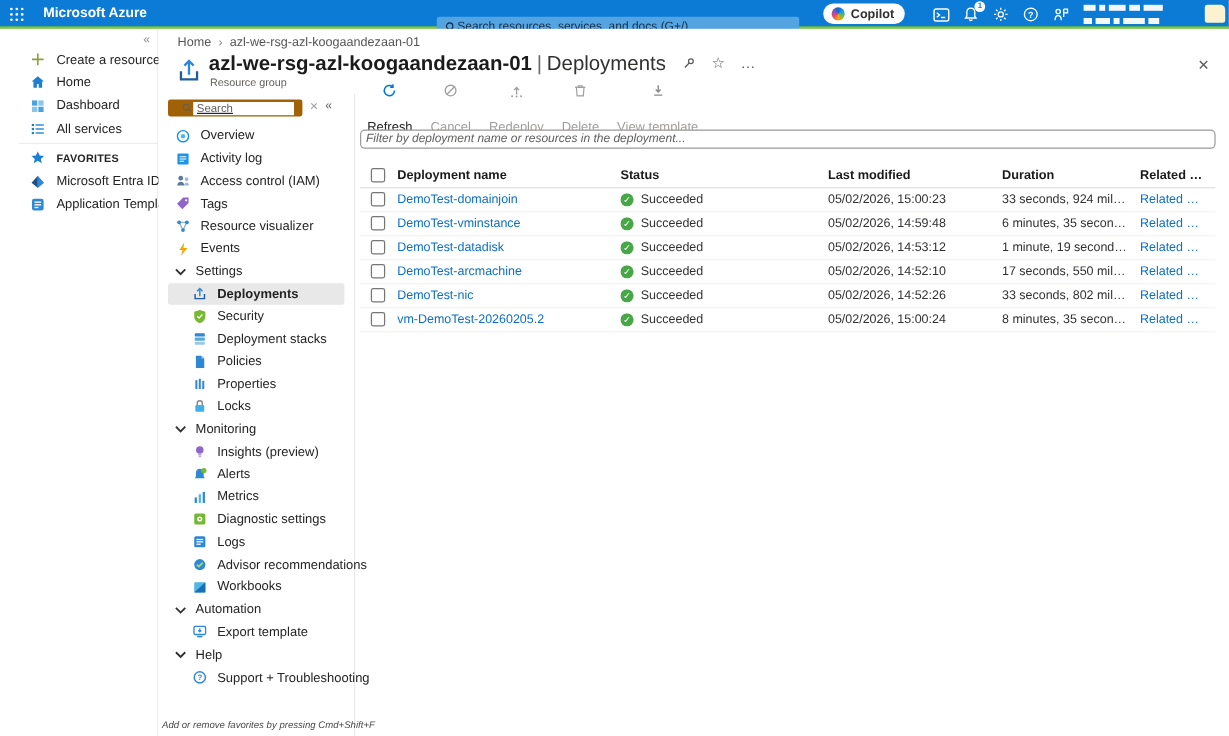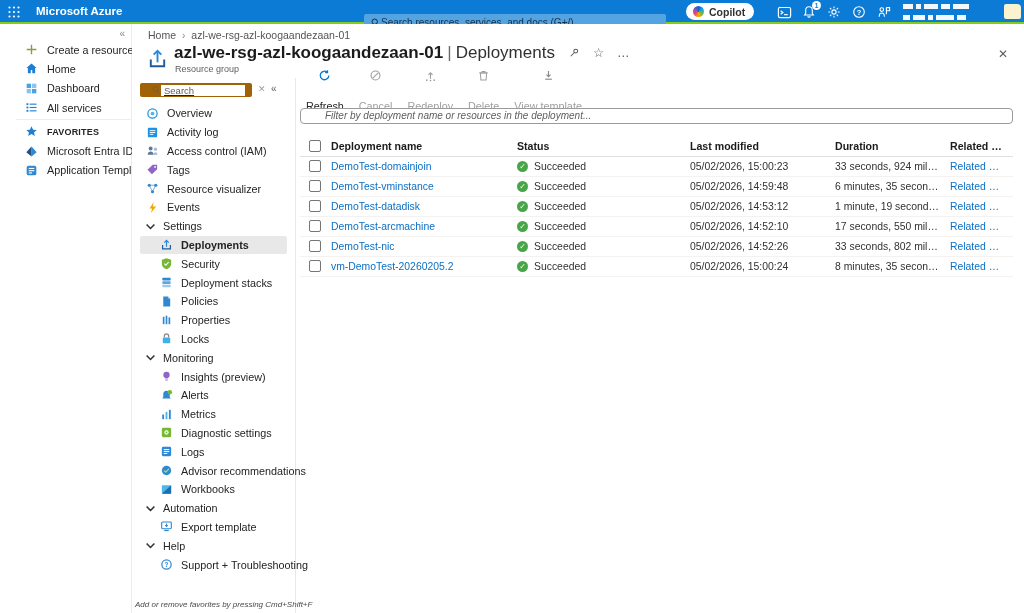--- a/index.html
+++ b/index.html
@@ -84,21 +84,21 @@
   .mi { width:13px; height:13px; flex:none; }
 
   
   .content { position:absolute; left:165px; top:54px; right:0; bottom:0; padding:4px 11px 0 3px; }
   .toolbar { display:flex; align-items:center; gap:15px; height:17px; padding-left:6px; }
   .tbtn { display:flex; align-items:center; gap:18px; font-size:10.8px;flex-direction:column; }
   .tbtn .tlabel { color:#242424; }
   .tbtn.dis .tlabel { color:#a19f9d; }
   .filterbox { margin-top:6px; }
   .filterbox input { width:100%; height:16px; border:1px solid #9d9b99; border-radius:4px;
-    font-size:10px; font-style:italic; color:#323130; padding:0 24px; font-family:inherit; outline:none; }
+    font-size:10px; font-style:italic; color:#323130; padding:0 4px; font-family:inherit; outline:none; }
   .filterbox input::placeholder { color:#605e5c; opacity:1; }
 
   .grid { display:grid; grid-template-columns:31px 186px 173px 145px 115px 1fr; align-items:center; }
   .thead { margin-top:12px; height:21px; border-bottom:1px solid #e1dfdd; font-size:10.6px; font-weight:700; color:#1b1b1b; }
   .trow { height:20px; border-bottom:1px solid #f3f2f1; font-size:10.4px; color:#323130; }
   .cbwrap { padding-left:9px; }
   .checkbox { display:block; width:12px; height:12px; border:1px solid #767676; border-radius:2px; background:#fff; cursor:pointer; }
   .cell { white-space:nowrap; overflow:hidden; text-overflow:ellipsis; padding-right:10px; }
   a.cell { color:#0b6fc4; }
   .statcell { display:flex; align-items:center; }

